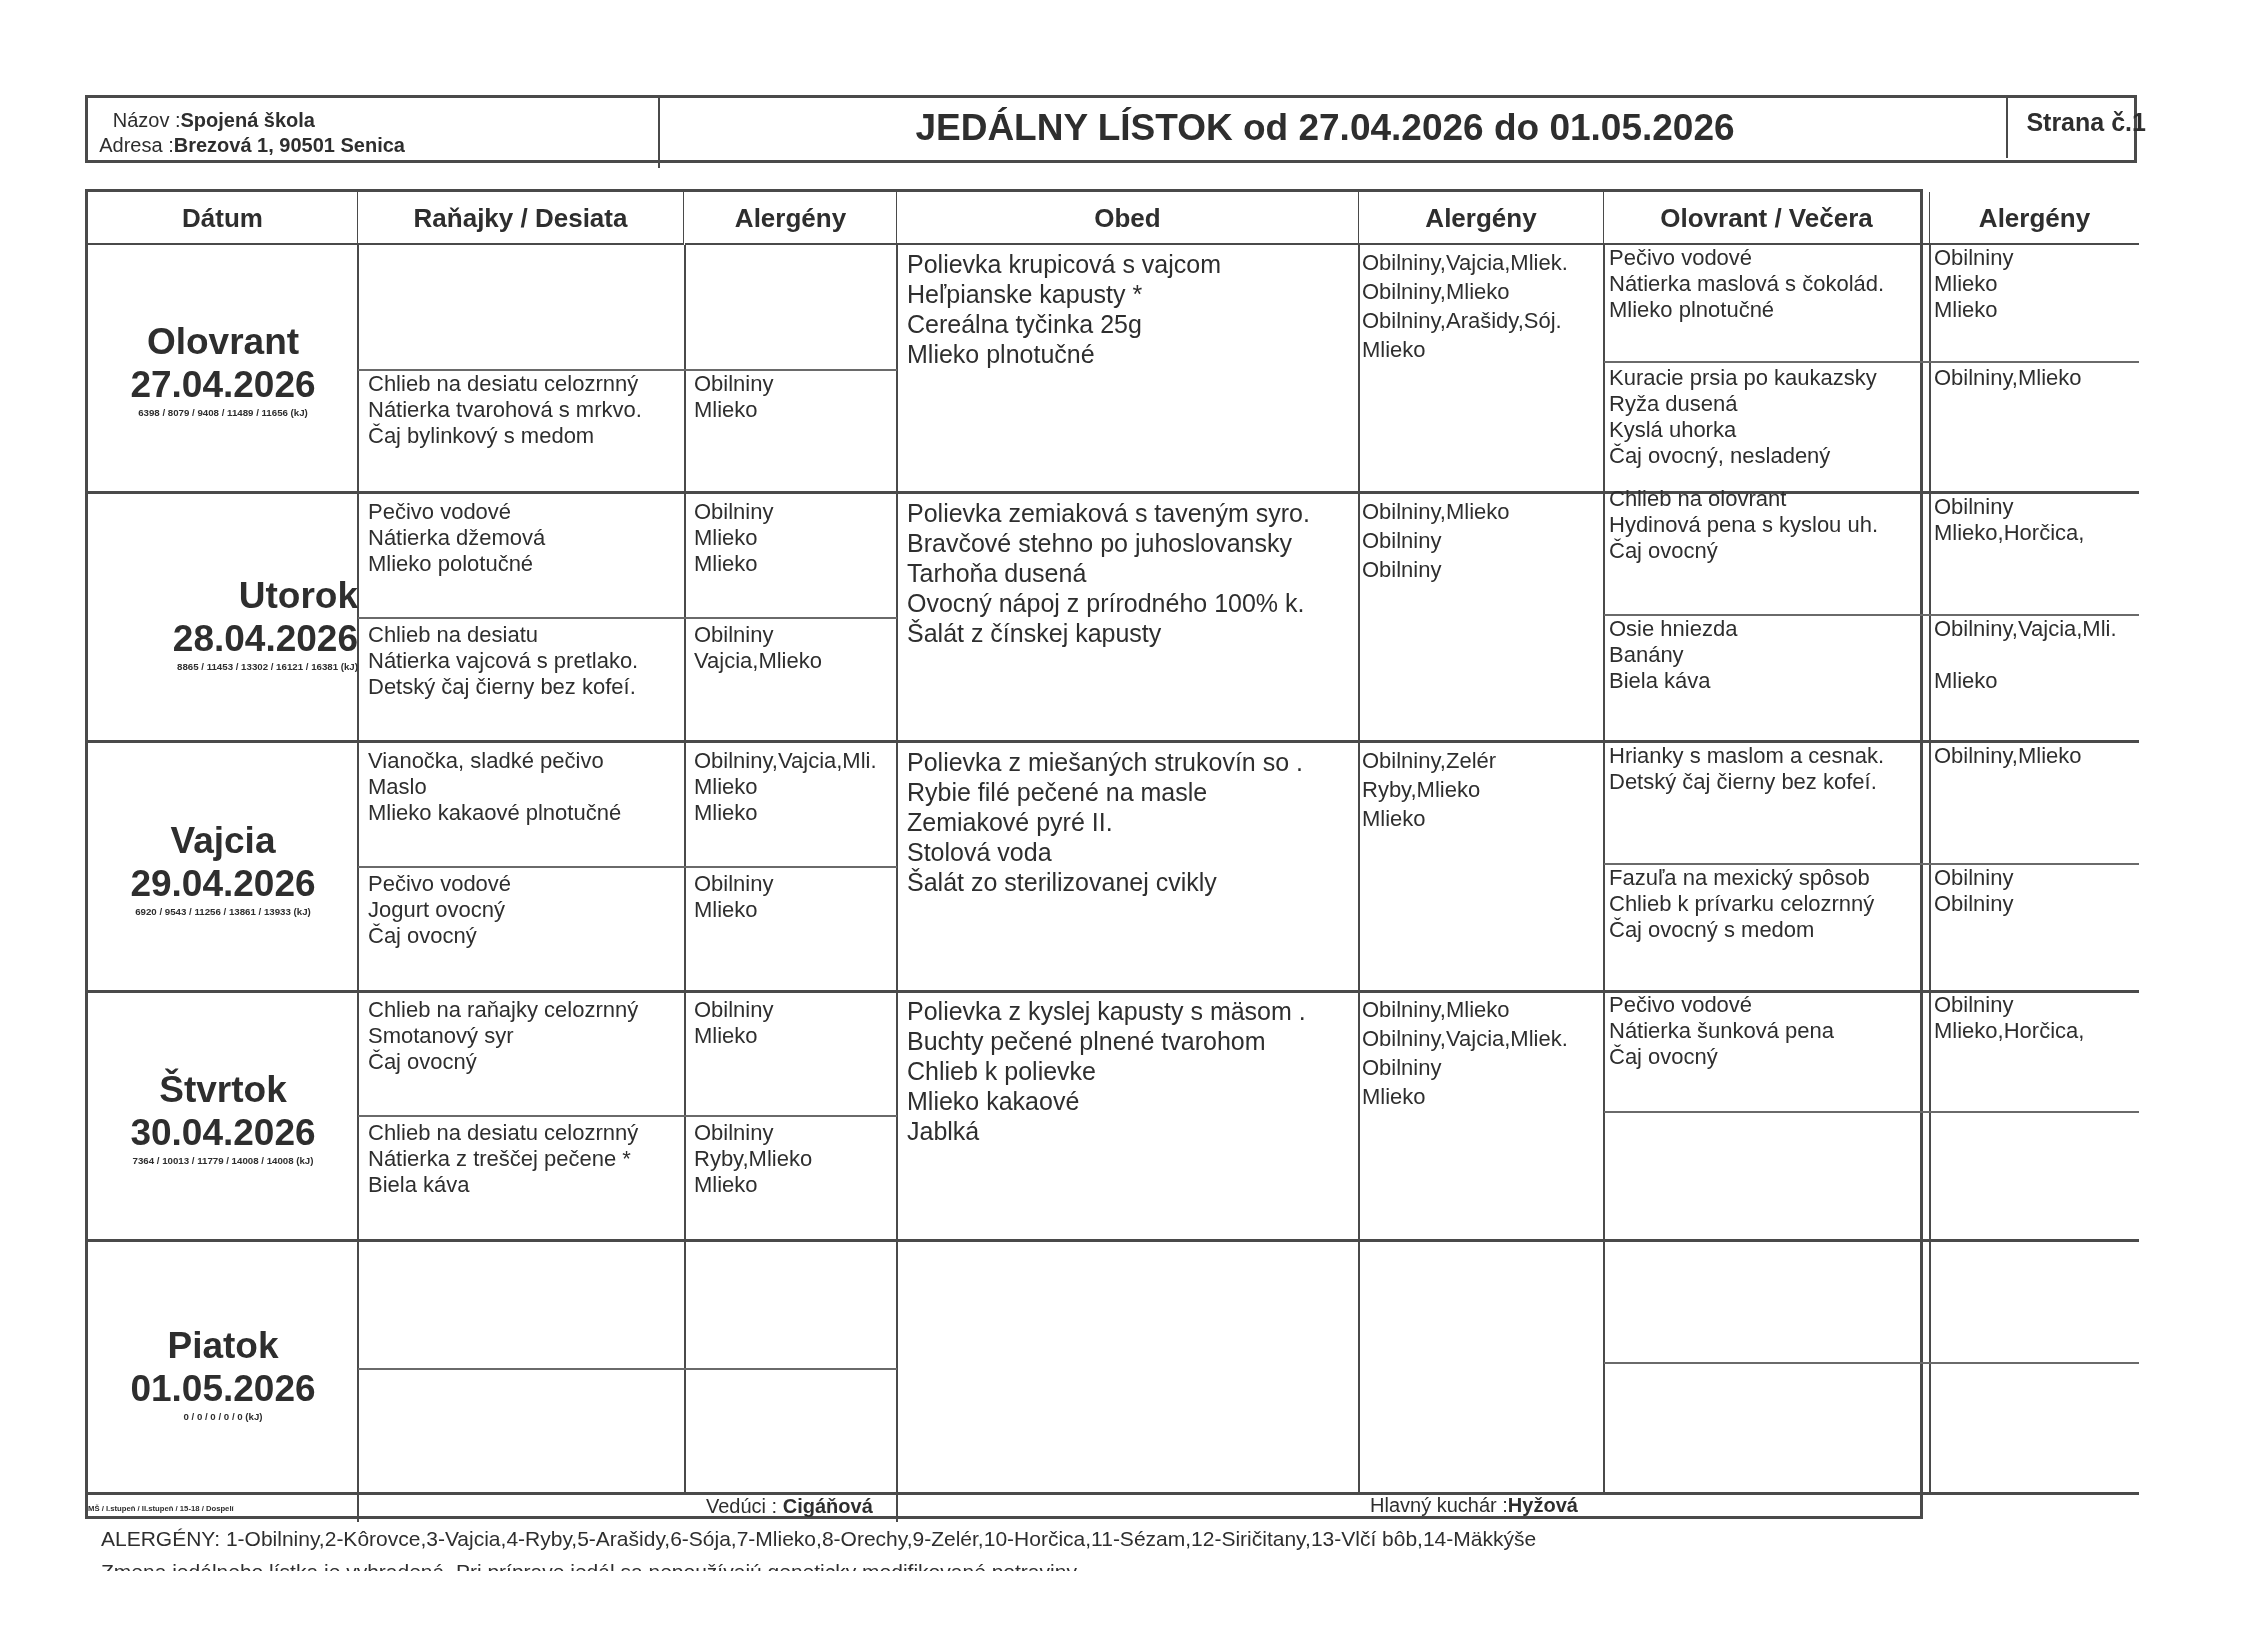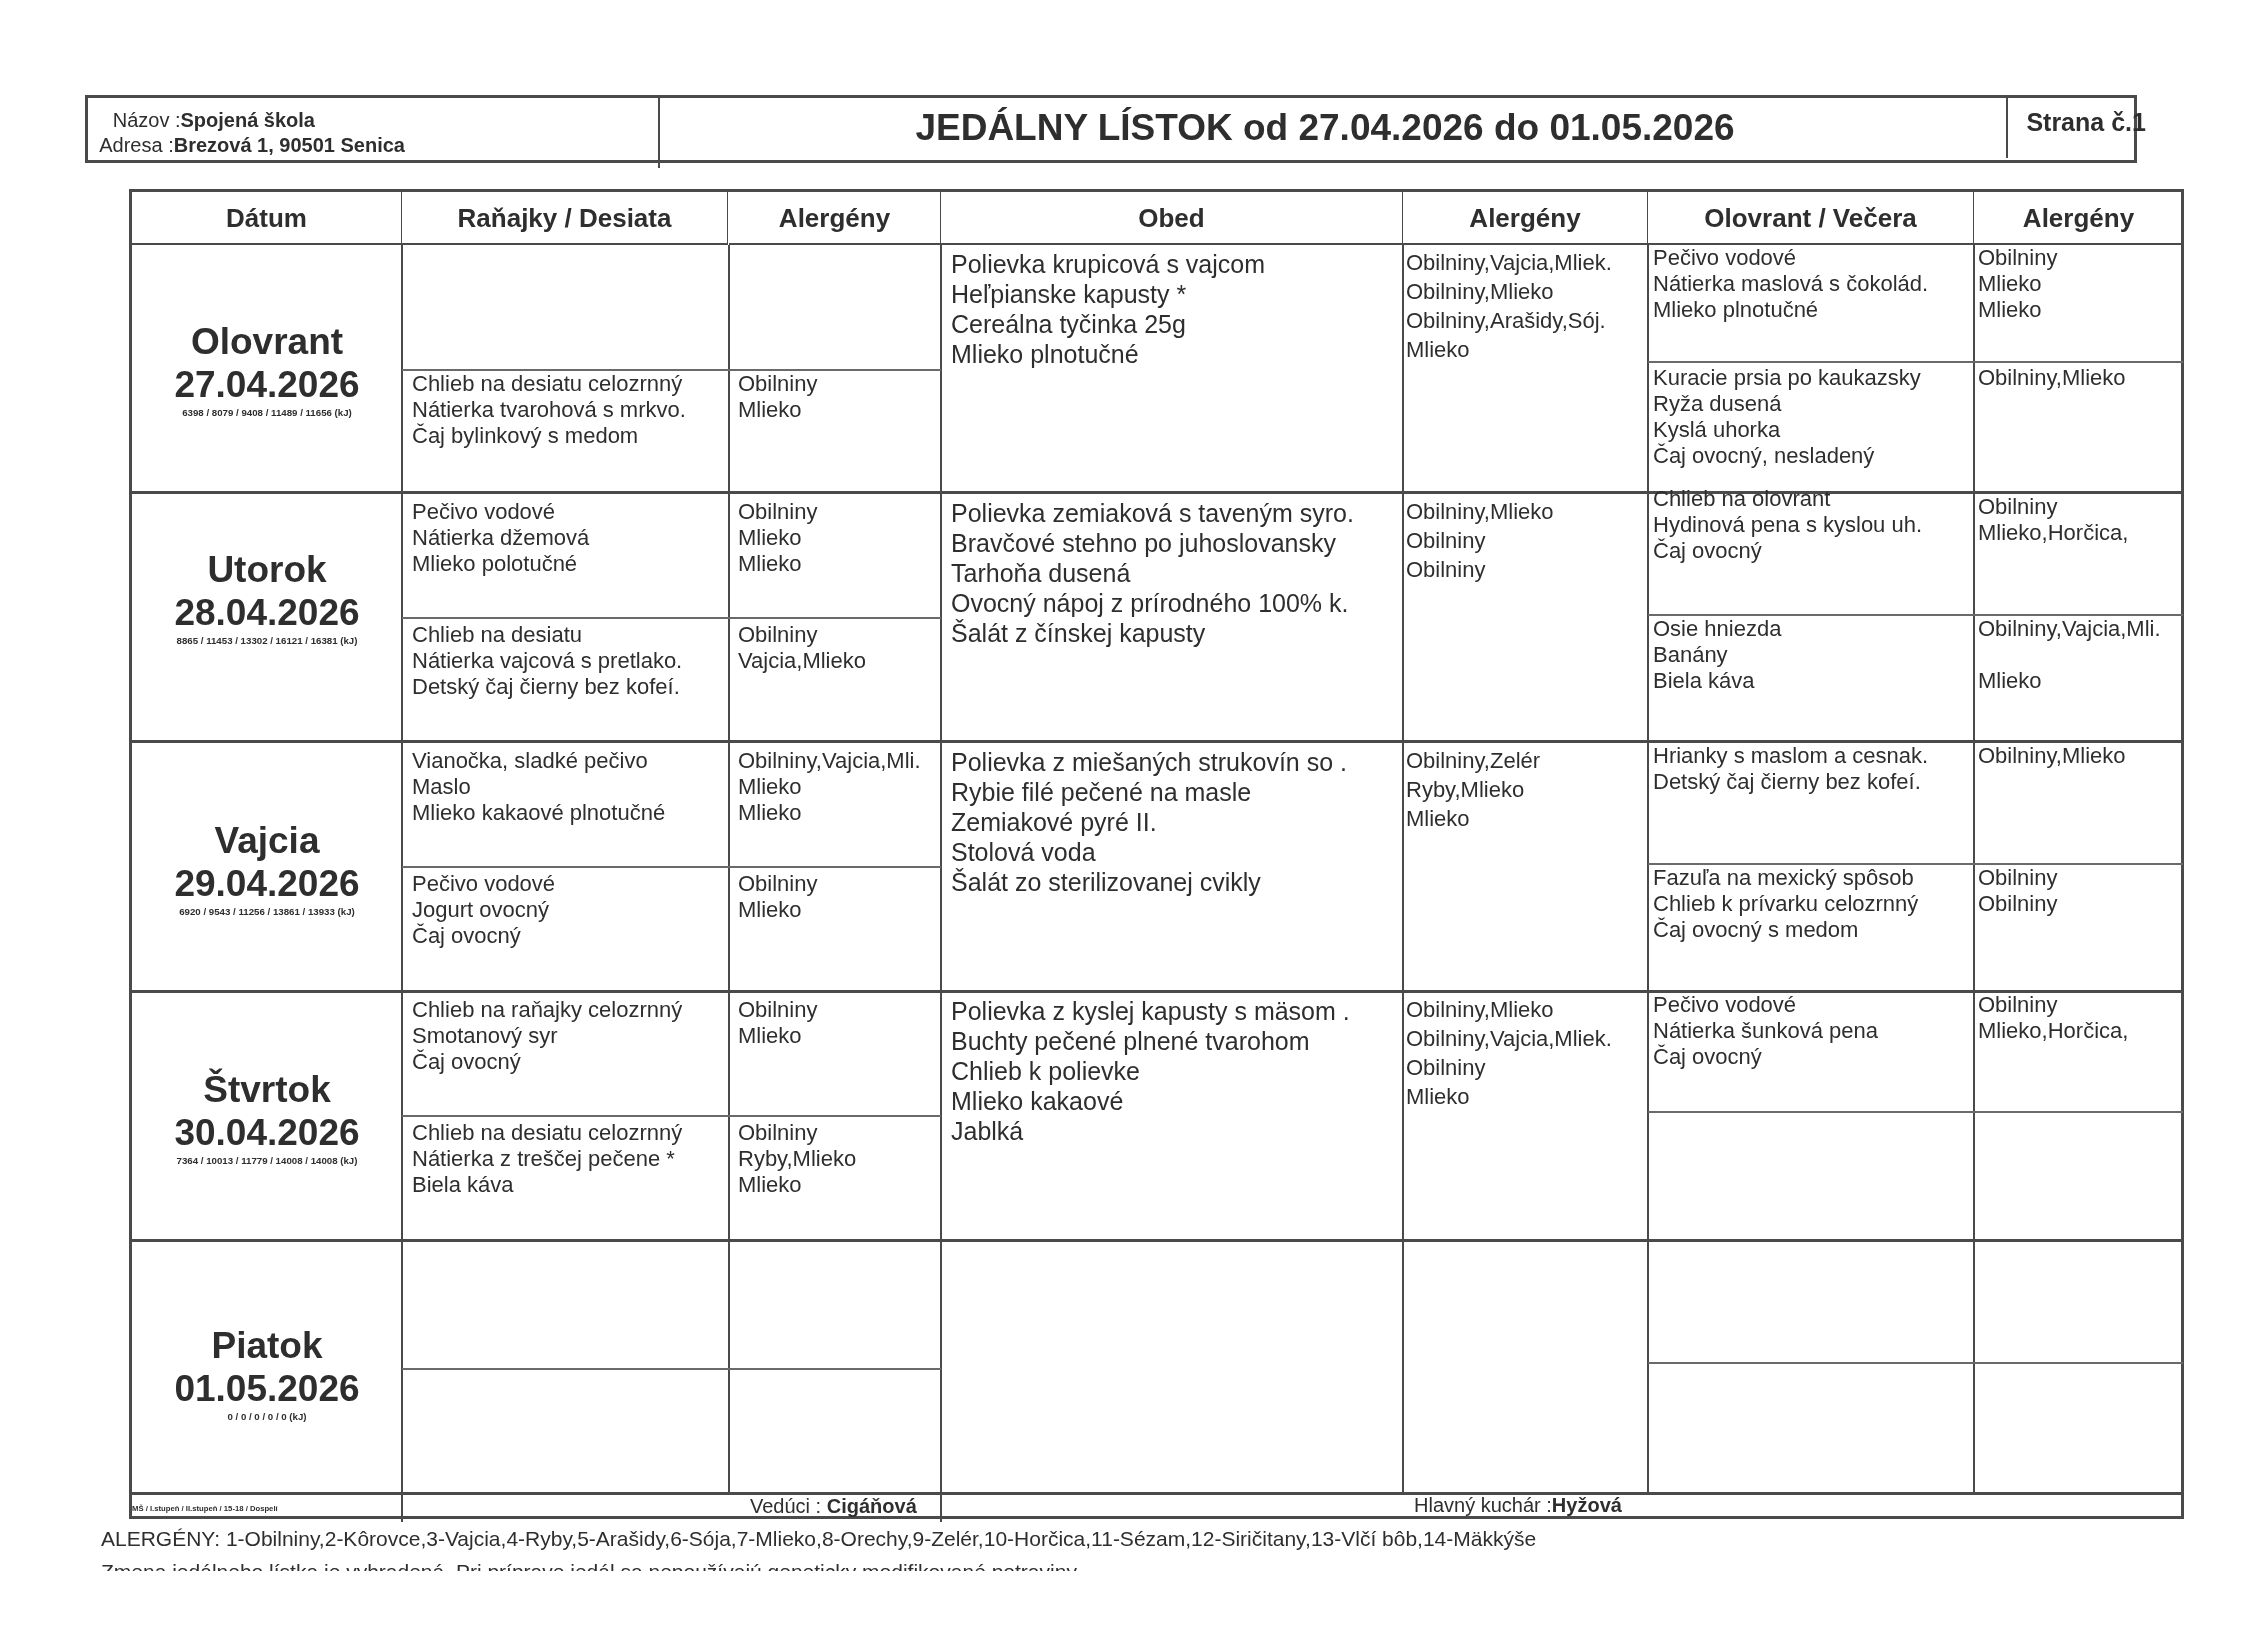--- a/index.html
+++ b/index.html
@@ -6,21 +6,21 @@
   body { width:2257px; height:1641px; position:relative; overflow:hidden;
          font-family:"Liberation Sans", sans-serif; color:#2e2e2e; }
   .abs { position:absolute; box-sizing:border-box; }
   .hdr { left:85px; top:95px; width:2052px; height:68px; border:3.9px solid #4a4a4a; }
   .hdr .c1 { position:absolute; left:0; top:0; width:556px; height:60px; border-right:2.9px solid #4a4a4a; padding:9.7px 0 0 13.5px; font-size:20px; line-height:25px; }
   .hdr .c1 .lbl { display:inline-block; text-align:right; }
   .hdr .c1 b { font-weight:bold; }
   .hdr .c2 { position:absolute; left:556px; top:0; width:1362px; height:60px; border-right:2.9px solid #4a4a4a; text-align:center; font-weight:bold; font-size:37px; line-height:60px; }
   .hdr .c3 { position:absolute; left:1921px; top:0; width:124px; height:60px; font-weight:bold; font-size:25px; line-height:48px; padding-left:17.4px; }
 
-  .tbl { left:85px; top:189px; width:2055px; height:1330px; border:3.9px solid #4a4a4a;margin-left:44px; }
+  .tbl { left:85px; top:189px; width:1838px; height:1330px; border:3.9px solid #4a4a4a; }
   .colhdr { position:absolute; top:0; height:53px; border-right:1.9px solid #4a4a4a; border-bottom:2.9px solid #4a4a4a; font-weight:bold; font-size:26px; text-align:center; line-height:53px; box-sizing:border-box; }
   .vline { position:absolute; width:1.9px; background:#4a4a4a; }
   .hline { position:absolute; height:2.9px; background:#4a4a4a; }
   .thin { position:absolute; height:1.9px; background:#6a6a6a; }
   .day { position:absolute; left:0; width:270px; text-align:center; }
   .day .name { font-weight:bold; font-size:37px; line-height:44px; }
   .day .date { font-weight:bold; font-size:37px; line-height:41px; }
   .day .kj { font-weight:bold; font-size:9.7px; line-height:15.4px; }
   .cell { position:absolute; font-size:22px; line-height:26px; white-space:nowrap; }
   .cell div { }
@@ -115,21 +115,21 @@
       </div>
       <div class="cell " style="left: 1521px; top: 173px;">
         <div>Kuracie prsia po kaukazsky</div>
         <div>Ryža dusená</div>
         <div>Kyslá uhorka</div>
         <div>Čaj ovocný, nesladený</div>
       </div>
       <div class="cell " style="left: 1846px; top: 173px;">
         <div>Obilniny,Mlieko</div>
       </div>
-      <div class="day" style="top: 356px;">
+      <div class="day" style="top: 382px; text-align: right;">
         <div class="name">Utorok</div>
         <div class="date">28.04.2026</div>
         <div class="kj">8865 / 11453 / 13302 / 16121 / 16381 (kJ)</div>
       </div>
       <div class="cell " style="left: 280px; top: 307px;">
         <div>Pečivo vodové</div>
         <div>Nátierka džemová</div>
         <div>Mlieko polotučné</div>
       </div>
       <div class="cell " style="left: 606px; top: 307px;">

